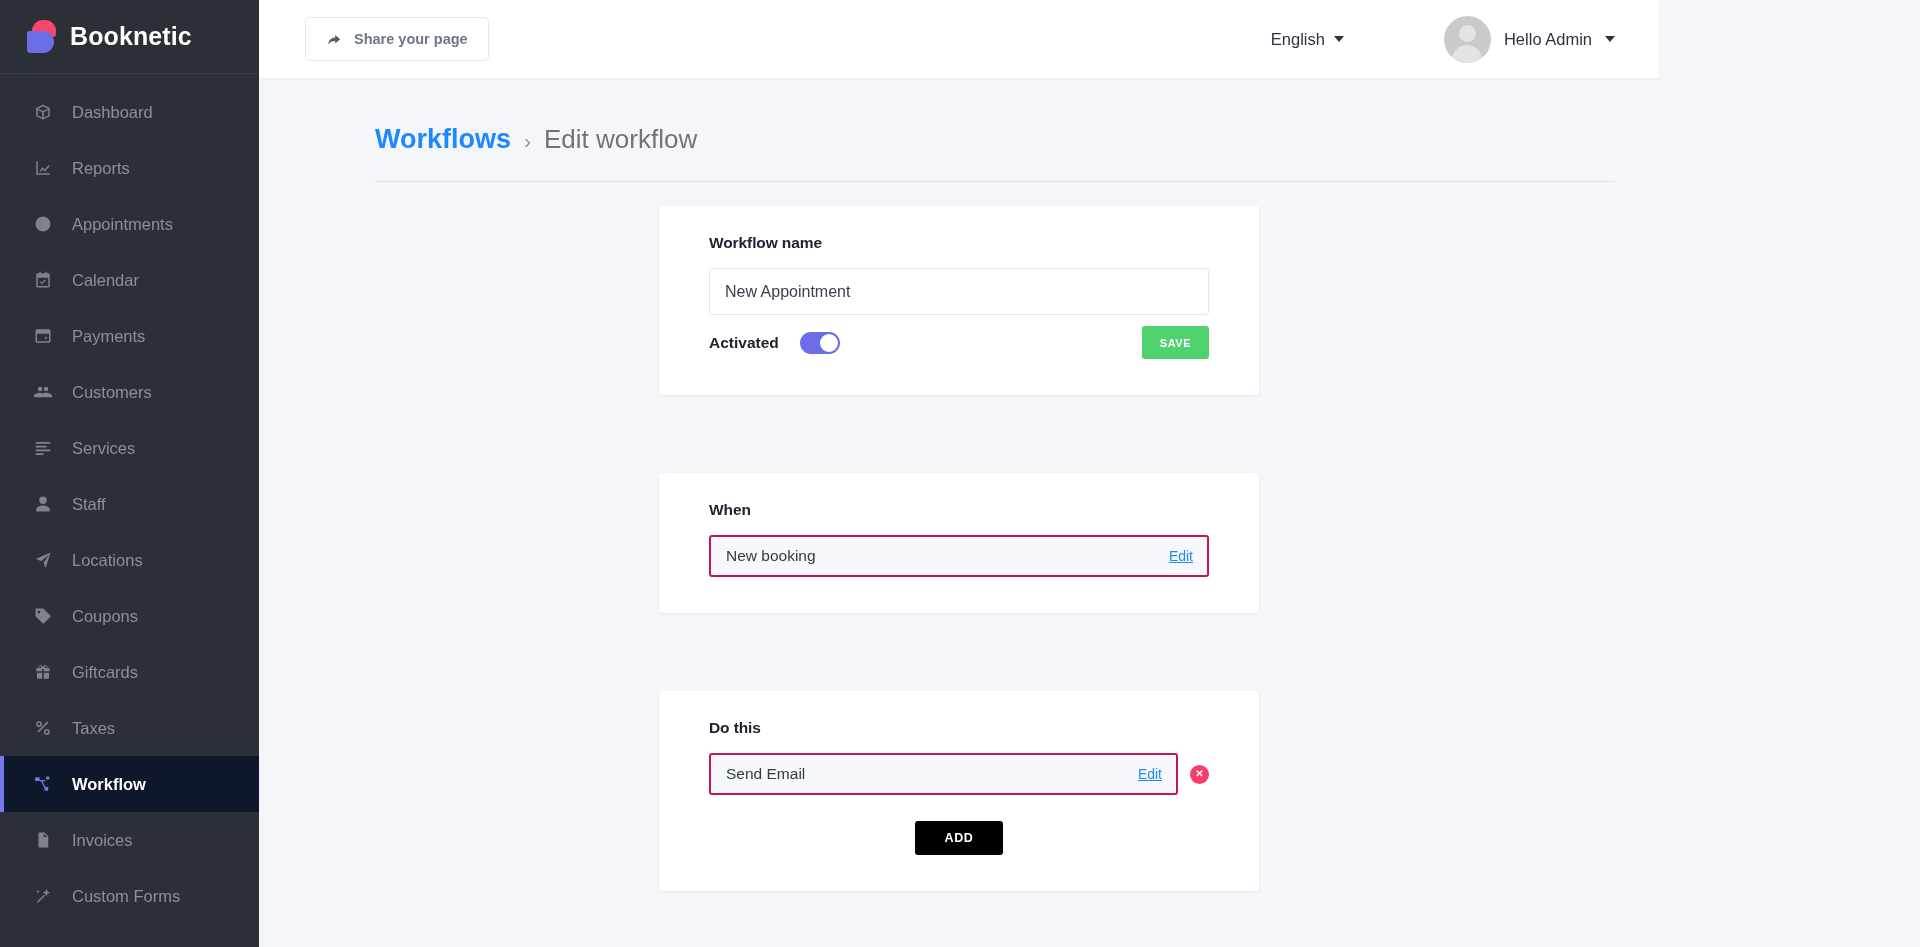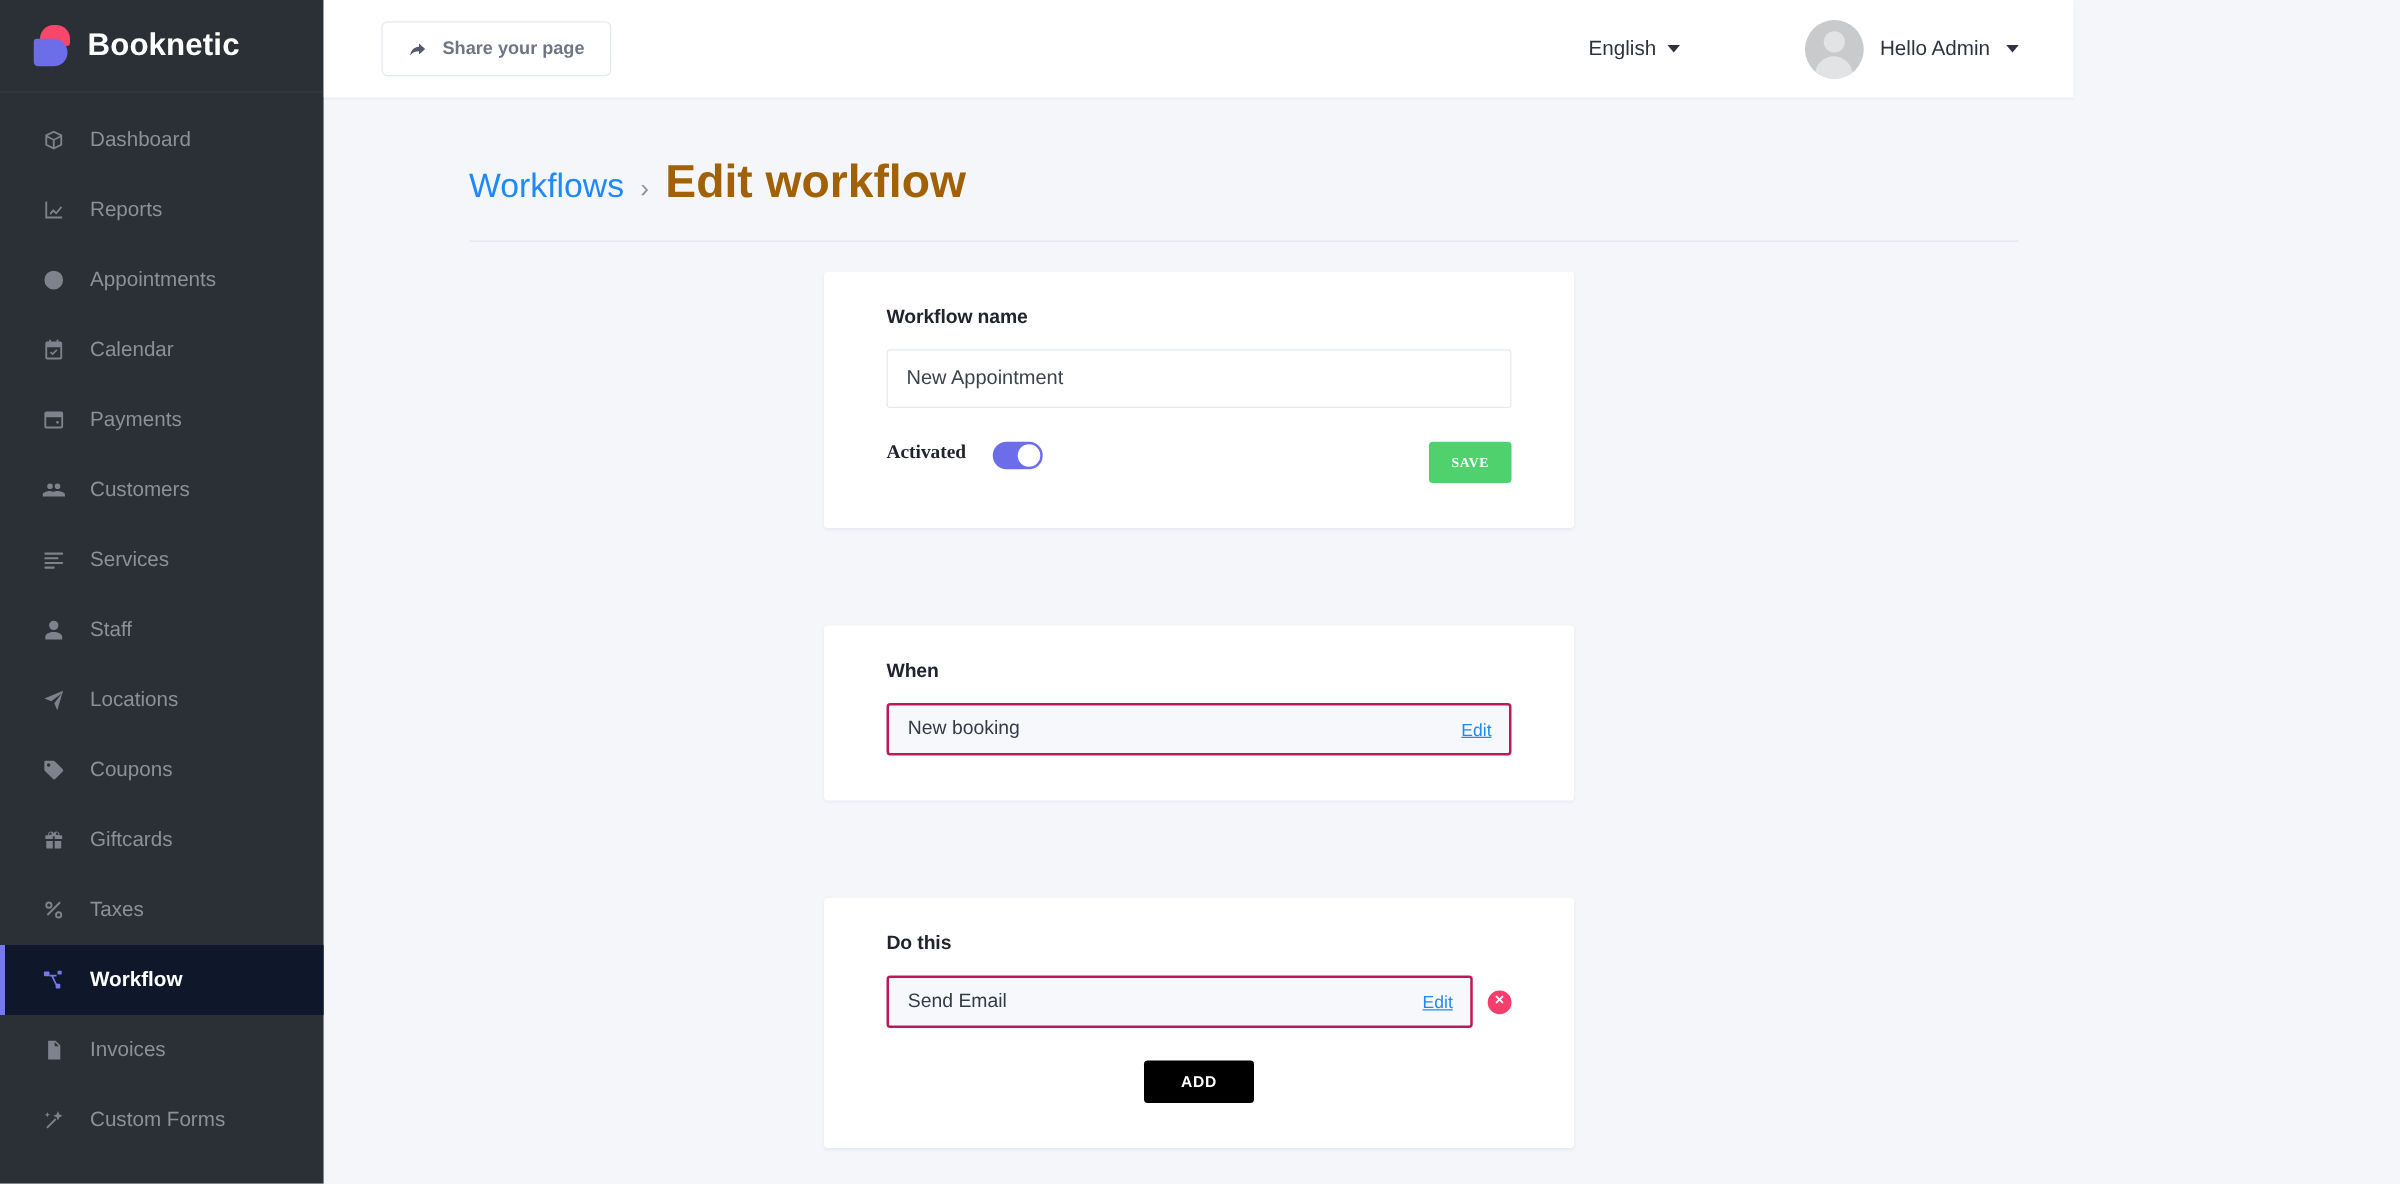--- a/index.html
+++ b/index.html
@@ -109,23 +109,23 @@
   .avatar .head { position: absolute; width: 17px; height: 17px; border-radius: 50%; background: #e2e3e5; left: 15px; top: 9px; }
   .avatar .body { position: absolute; width: 30px; height: 19px; border-radius: 15px 15px 0 0; background: #e2e3e5; left: 8.5px; top: 29px; }
   .user-name { color: #2d3340; font-size: 16.5px; }
 
   .content { flex: 1; overflow-y: auto; padding: 0 44px; }
 
   .breadcrumb {
     display: flex; align-items: baseline; gap: 13px;
     padding: 46px 0 0 72px;
   }
-  .crumb-link { color: #1e88ff; font-size: 27px; font-weight: 400; cursor: pointer; }
+  .crumb-link { color: #1e88ff; font-size: 27px; font-weight: 700; cursor: pointer; }
   .crumb-sep { color: #8e949f; font-size: 21px; }
-  .crumb-current { color: #a16207; font-size: 37px; font-weight: 700; }
+  .crumb-current { color: #737373; font-size: 26px; font-weight: 400; }
   .crumb-divider { margin: 26px 0 0 72px; height: 1px; background: #dfe3ea; max-width: 1560px; }
 
   .cards { display: flex; flex-direction: column; align-items: center; padding-top: 24px; gap: 36px; }
 
   .card {
     width: 600px;
     background: #ffffff;
     border-radius: 3px;
     box-shadow: 0 1px 3px rgba(30,40,70,0.06);
     padding: 28px 50px 36px 50px;
@@ -137,21 +137,21 @@
     width: 100%; height: 47px;
     border: 1px solid #e4e9f1;
     border-radius: 3px;
     padding: 0 15px;
     font-size: 16px; color: #3c424e;
     font-family: inherit;
     background: #fff;
     outline: none;
   }
 
-  .activate-row { display: flex; margin-top: 27px; font-family: Liberation Serif, serif; }
+  .activate-row { display: flex; align-items: center; margin-top: 11px; }
   .activate-label { font-size: 15.5px; font-weight: 700; color: #20242e; margin-right: 21px; }
   .toggle {
     width: 40px; height: 22px; border-radius: 11px; background: #6b6ee8;
     position: relative; cursor: pointer; flex-shrink: 0;
   }
   .toggle .knob {
     position: absolute; right: 2px; top: 2px; width: 18px; height: 18px;
     border-radius: 50%; background: #ffffff;
   }
   .row-spacer { flex: 1; }

